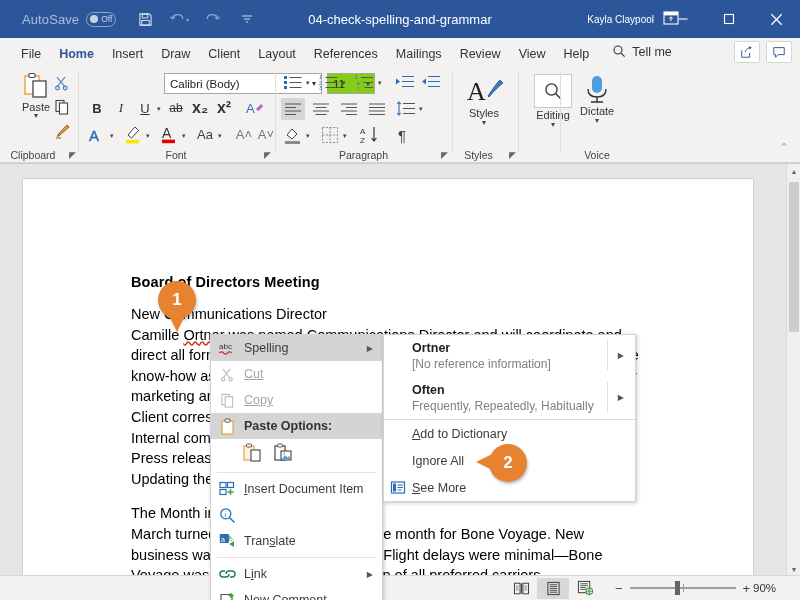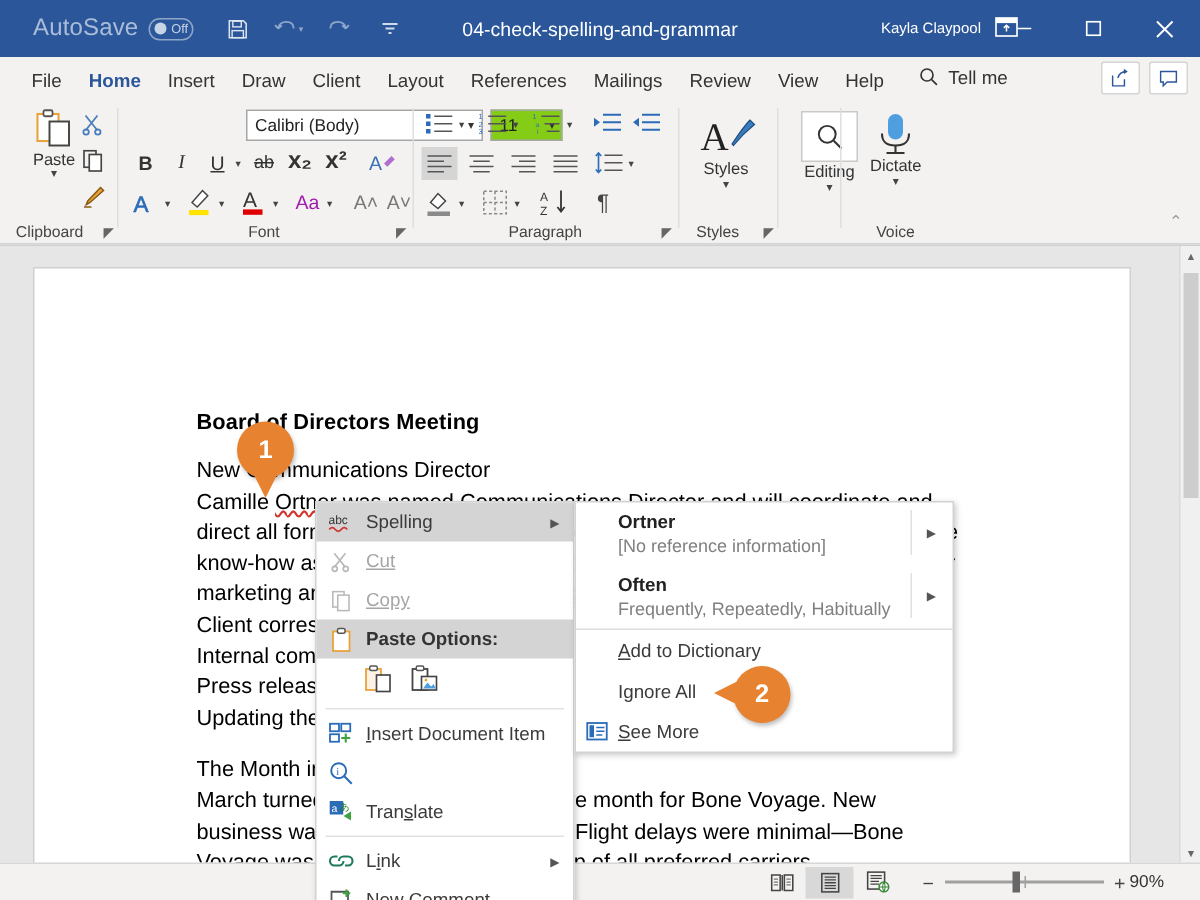--- a/index.html
+++ b/index.html
@@ -9,21 +9,21 @@
     background:#f3f2f1;
     -webkit-font-smoothing: antialiased;
   }
   .app { position:relative; width:800px; height:600px; background:#fff; }
 
   
   .titlebar{
     position:absolute; left:0; top:0; width:800px; height:38px;
     background:#2b579a; display:flex; align-items:center; color:#fff;
   }
-  .tb-autosave{ font-size:16px; color:#a9bdd8; margin-left:22px; letter-spacing:.1px;}
+  .tb-autosave{ font-size:13px; color:#a9bdd8; margin-left:22px; letter-spacing:.1px;}
   .tb-toggle{
     width:30px;height:15px;border-radius:8px;border:1px solid #8fa6c7;
     margin-left:7px; position:relative; display:flex; align-items:center;
   }
   .tb-toggle .knob{ width:8px;height:8px;border-radius:50%;background:#c7d4e6;margin-left:3px;}
   .tb-toggle .offtxt{ font-size:8.5px; color:#c7d4e6; margin-left:3px;}
   .tb-icon{
     width:30px;height:30px;display:flex;align-items:center;justify-content:center;
     color:#cfdaea; margin-left:4px;
   }
@@ -362,21 +362,21 @@
           </svg>
       </div>
       <div class="caret" style="left:68px;top:66px;">▾</div>
       <div class="ico" style="left:80px;top:56px;width:22px;height:24px;">
         <svg width="20" height="22" viewBox="0 0 20 22">
             <text x="3" y="15" font-size="14" font-family="Liberation Sans" fill="#333">A</text>
             <rect x="3" y="16.6" width="13" height="3.6" fill="#e00000"></rect>
           </svg>
       </div>
       <div class="caret" style="left:104px;top:66px;">▾</div>
-      <div class="ico" style="left:114px;top:58px;width:26px;height:20px;font-size:13px;color:#a21caf;">Aa</div>
+      <div class="ico" style="left:114px;top:58px;width:26px;height:20px;font-size:13px;color:#404040;">Aa</div>
       <div class="caret" style="left:140px;top:66px;">▾</div>
       <div class="ico" style="left:156px;top:58px;width:20px;height:20px;color:#777;font-size:13px;">A˄</div>
       <div class="ico" style="left:178px;top:58px;width:20px;height:20px;color:#777;font-size:13px;">A˅</div>
 
       <div class="grp-label">Font</div>
       <div class="dlg" style="right:3px;">◤</div>
     </div>
     <div class="grp-sep" style="left:275px;"></div>
 
     <div class="grp" style="left:276px;width:175px;">

